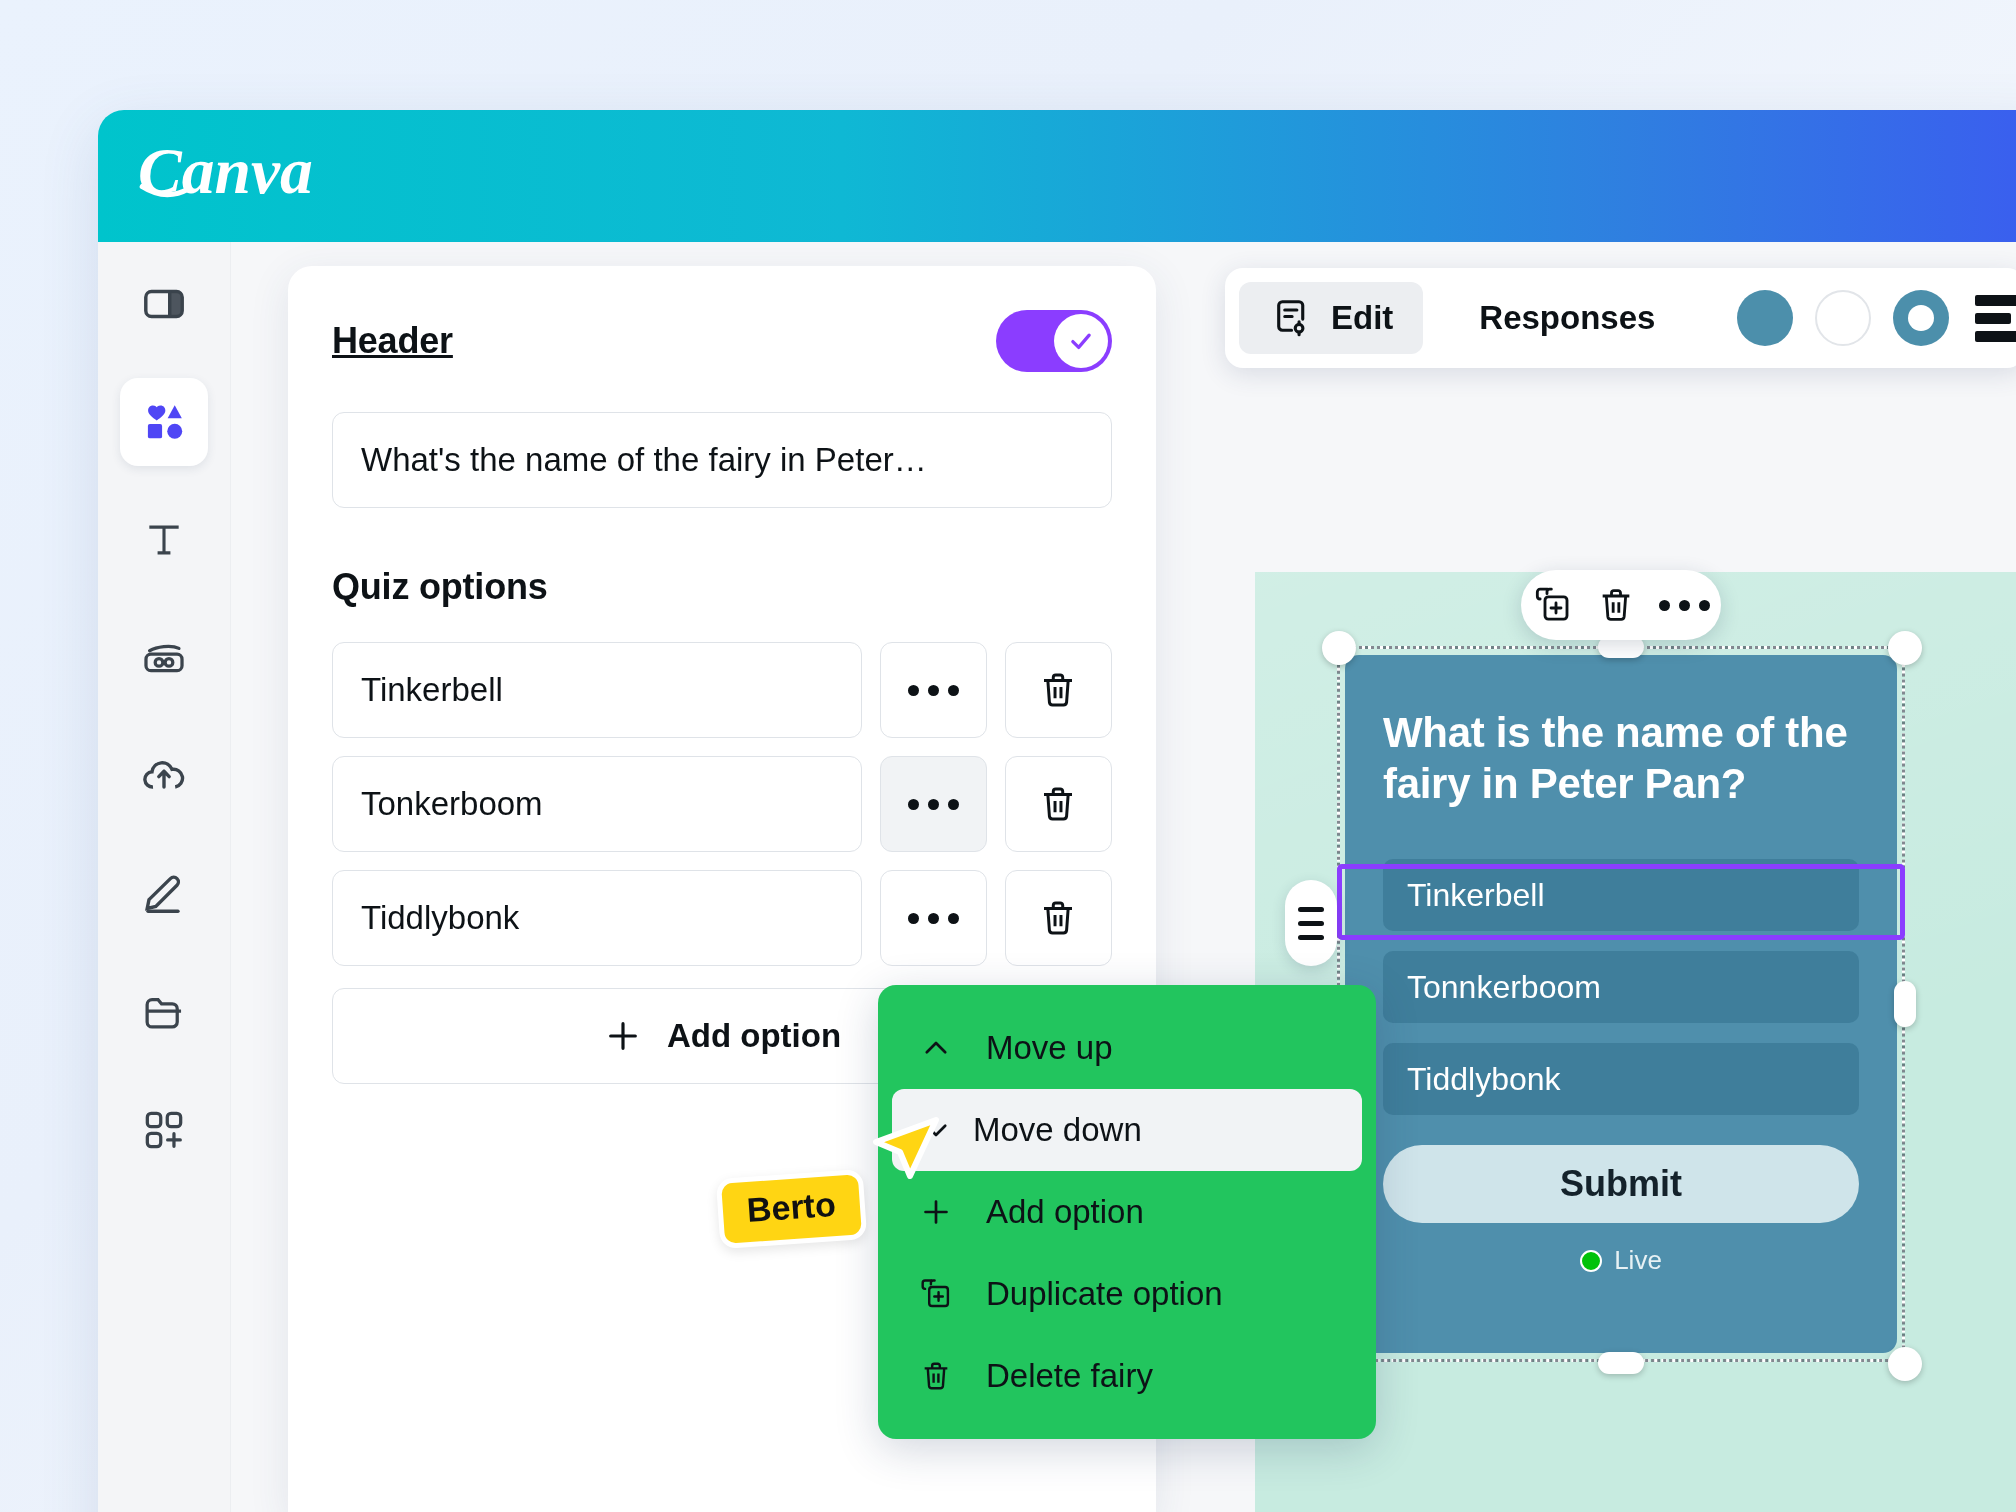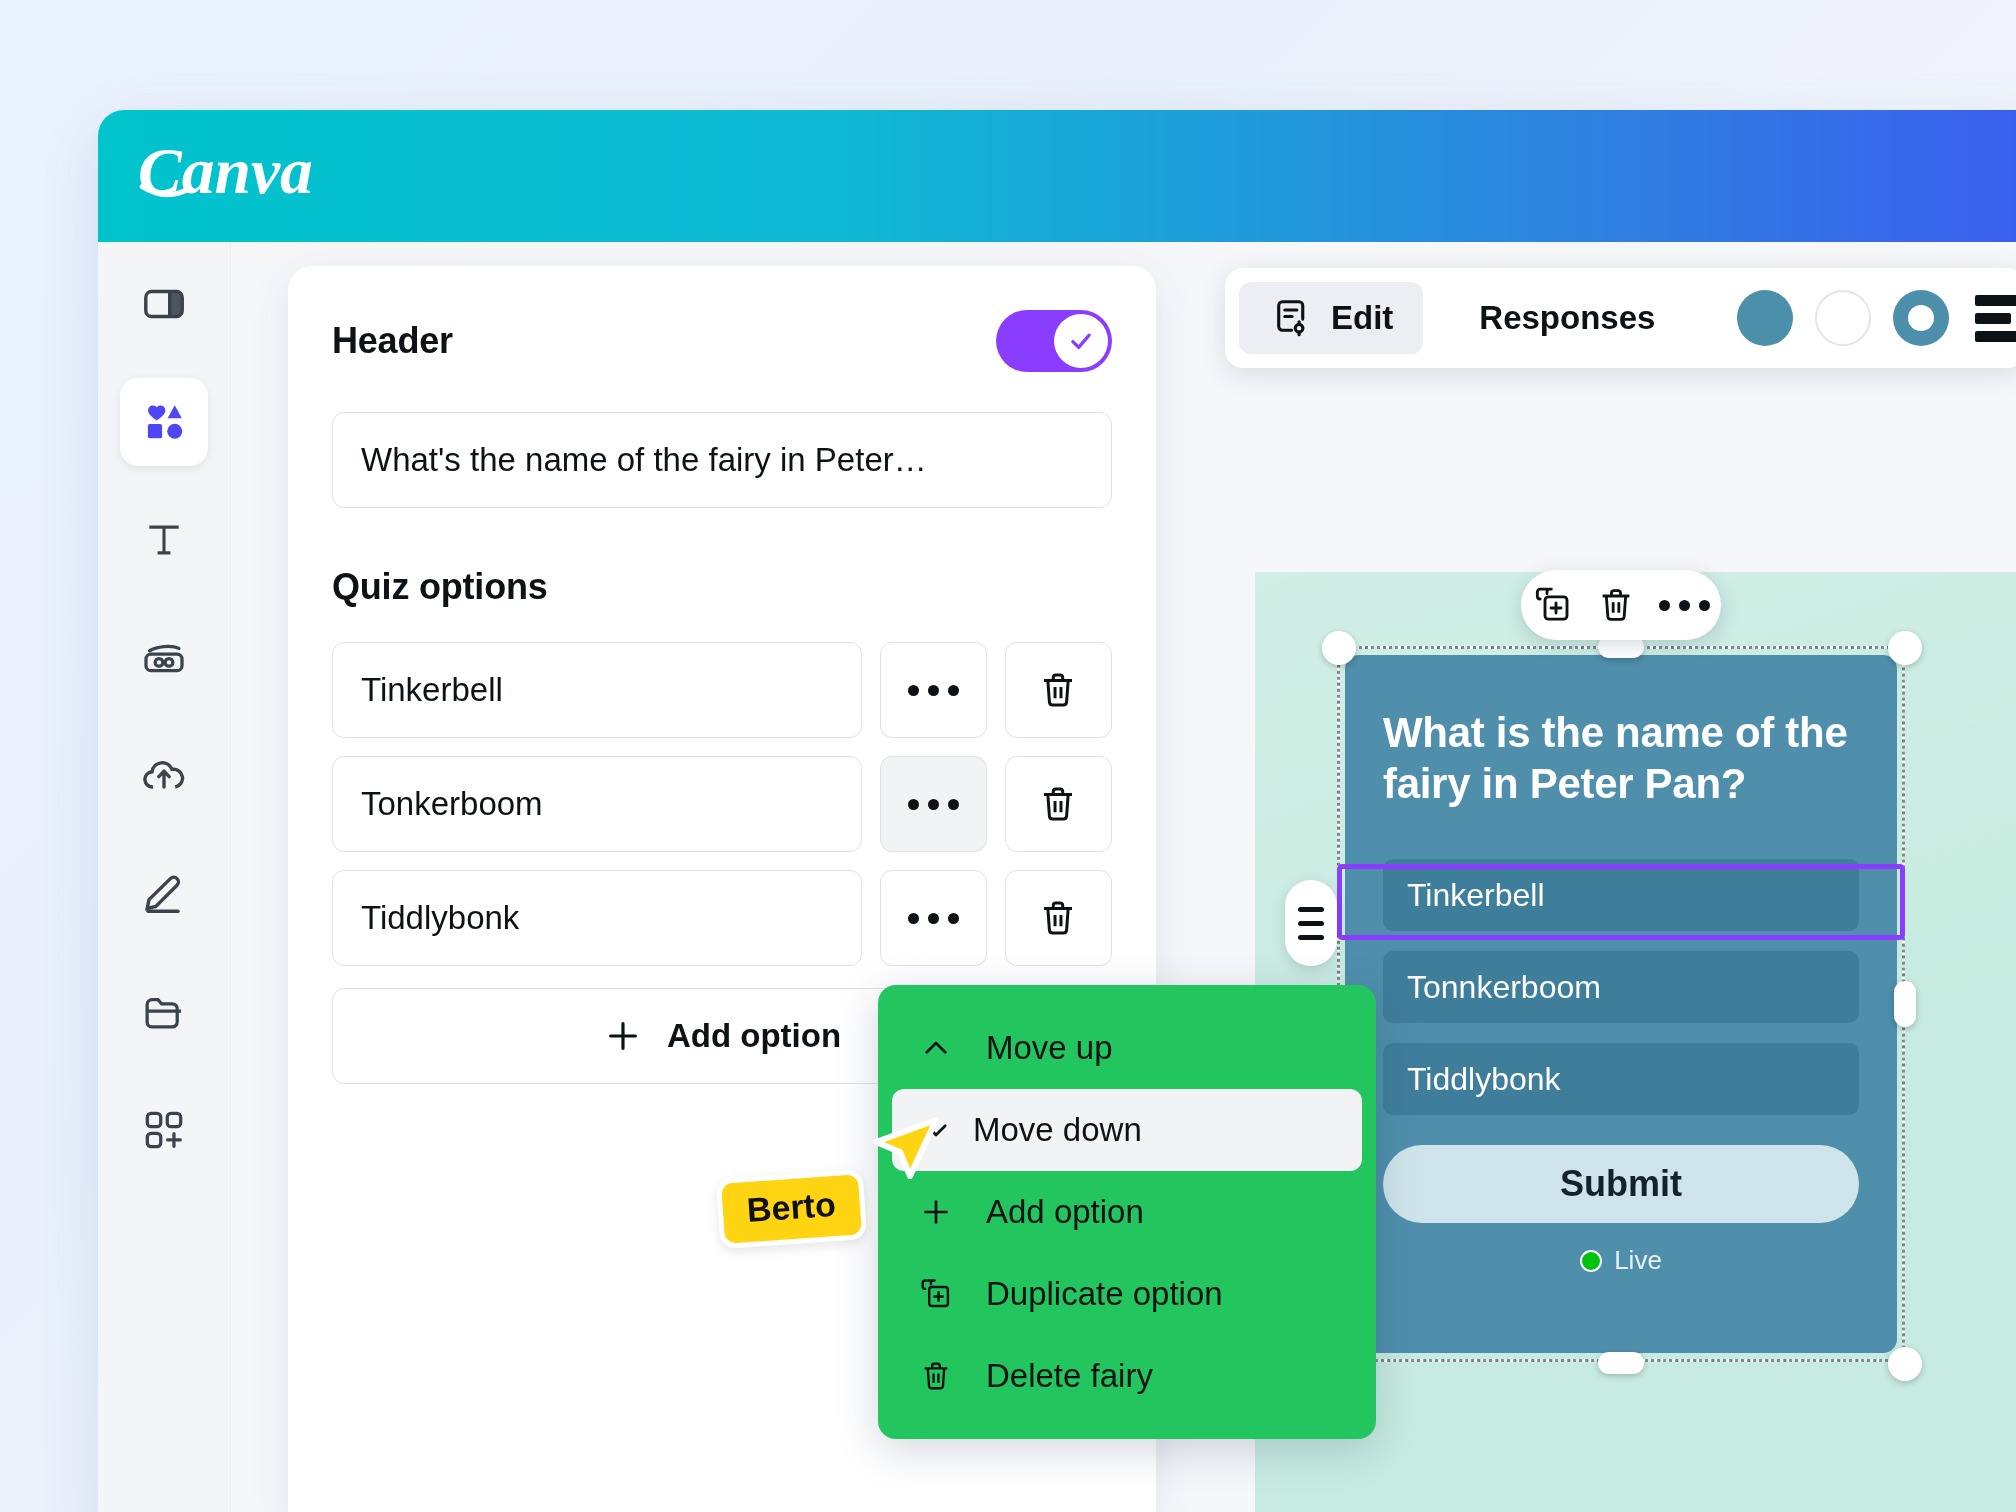--- a/index.html
+++ b/index.html
@@ -53,21 +53,21 @@
     width: 868px; height: 1250px;
     background: #ffffff;
     border-radius: 24px 24px 0 0;
     box-shadow: 0 10px 40px rgba(50,70,110,.10);
     padding: 44px 44px 0 44px;
   }
   .panel-head {
     display: flex; align-items: center; justify-content: space-between;
     margin-bottom: 40px;
   }
-  .panel-title { font-size: 36px; font-weight: 700; color: #0d1216; letter-spacing: -.2px; }
+  .panel-title { font-size: 36px; font-weight: 700; color: #0d1216; letter-spacing: -.2px; text-decoration: underline; }
 
   .toggle {
     width: 116px; height: 62px; border-radius: 31px;
     background: #8b3dff; position: relative;
   }
   .toggle .knob {
     position: absolute; right: 4px; top: 4px;
     width: 54px; height: 54px; border-radius: 50%;
     background: #fff;
     display: flex; align-items: center; justify-content: center;

